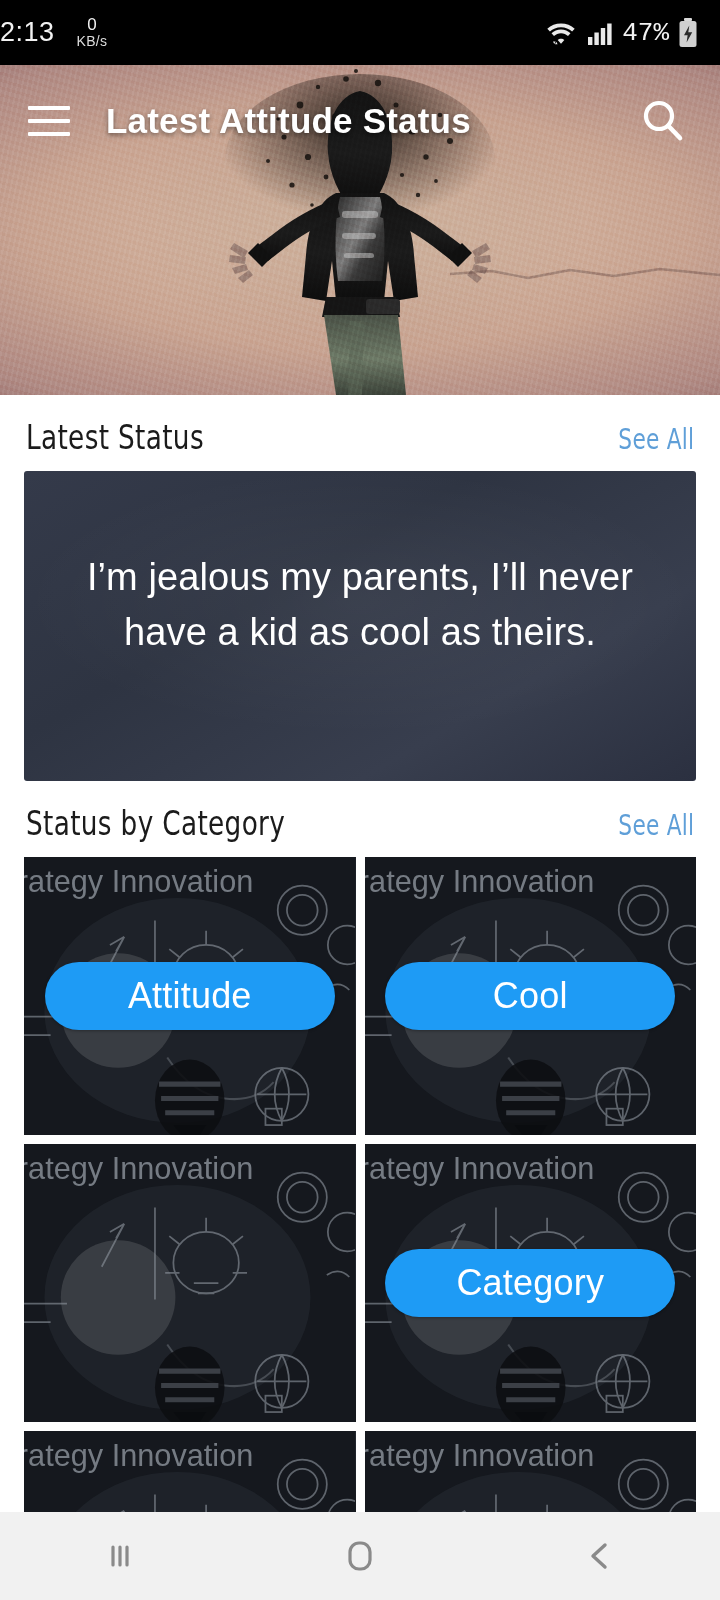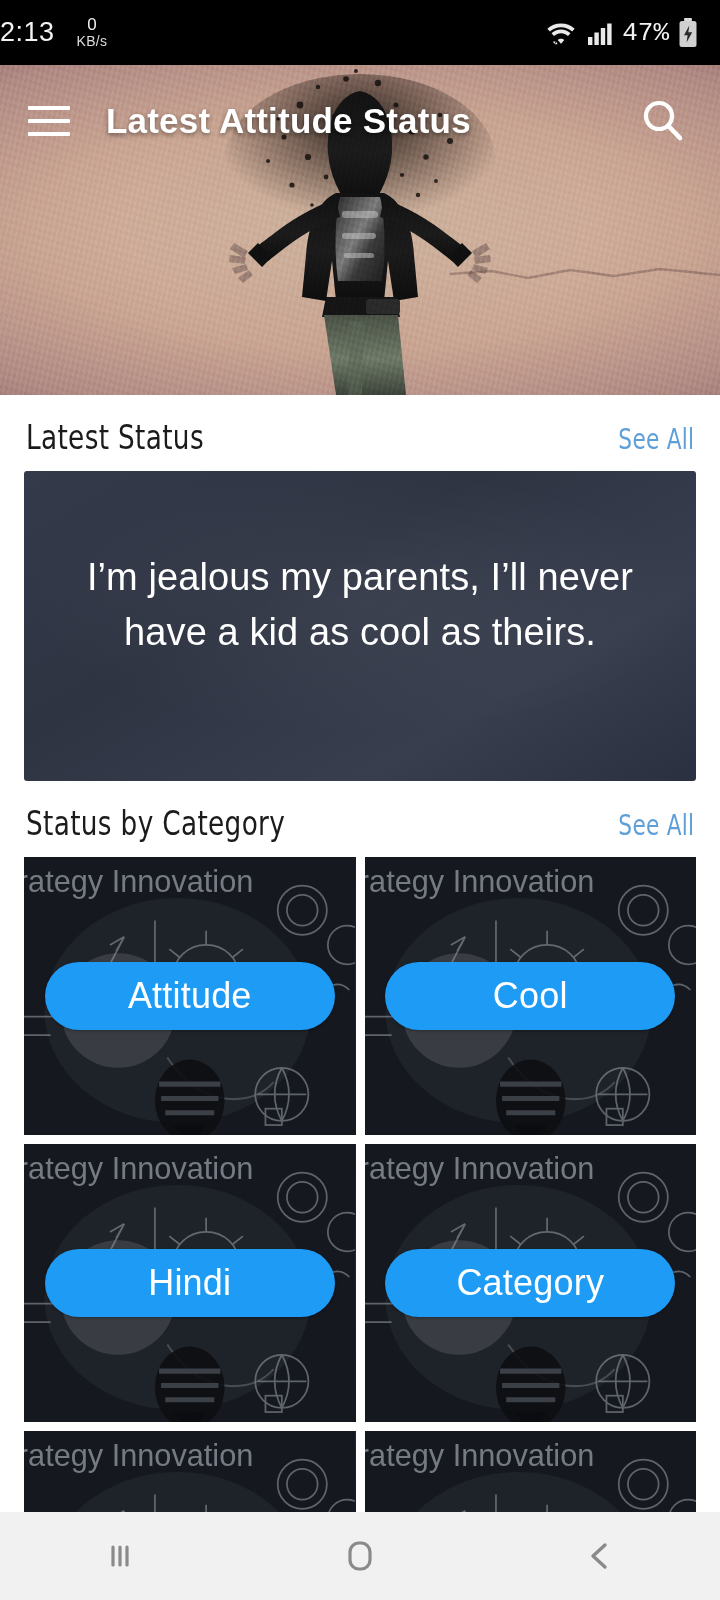--- a/index.html
+++ b/index.html
@@ -351,21 +351,20 @@
           <circle cx="252" cy="232" r="26"></circle>
           <path d="M228 232 h48 M252 206 q14 26 0 52 M252 206 q-14 26 0 52"></path>
           <path d="M-4 156 h46 M-4 174 h30"></path>
           <rect x="236" y="246" width="16" height="16"></rect>
         </g>
         <path d="M140 196 q24 36 56 40 q30 4 48 -16" stroke="#6f757e" stroke-width="2" fill="none" opacity=".5"></path>
         <ellipse cx="162" cy="238" rx="34" ry="40" fill="#0c0e11" opacity=".88"></ellipse>
         <path d="M132 222 h60 M134 236 h56 M138 250 h48" stroke="#3b3f46" stroke-width="5"></path>
         <path d="M146 262 L178 262 L164 284 Z" fill="#0a0c0f"></path>
       </svg>
-      <div class="tile-pill">Hindi</div>
     </div>
 
     <div class="tile">
       <svg class="tile-art" viewBox="0 0 324 278" preserveAspectRatio="xMidYMid slice">
         <rect width="324" height="278" fill="#15181e"></rect>
         <ellipse cx="150" cy="150" rx="130" ry="110" fill="#262b33" opacity=".55"></ellipse>
         <circle cx="92" cy="150" r="56" fill="#6e7176" opacity=".34"></circle>
         <text x="-6" y="34" font-family="'Liberation Sans',sans-serif" font-size="30" fill="#9aa1aa" opacity=".72">rategy Innovation</text>
         <g stroke="#8c939c" stroke-width="1.7" fill="none" opacity=".62">
           <circle cx="272" cy="52" r="24"></circle>

